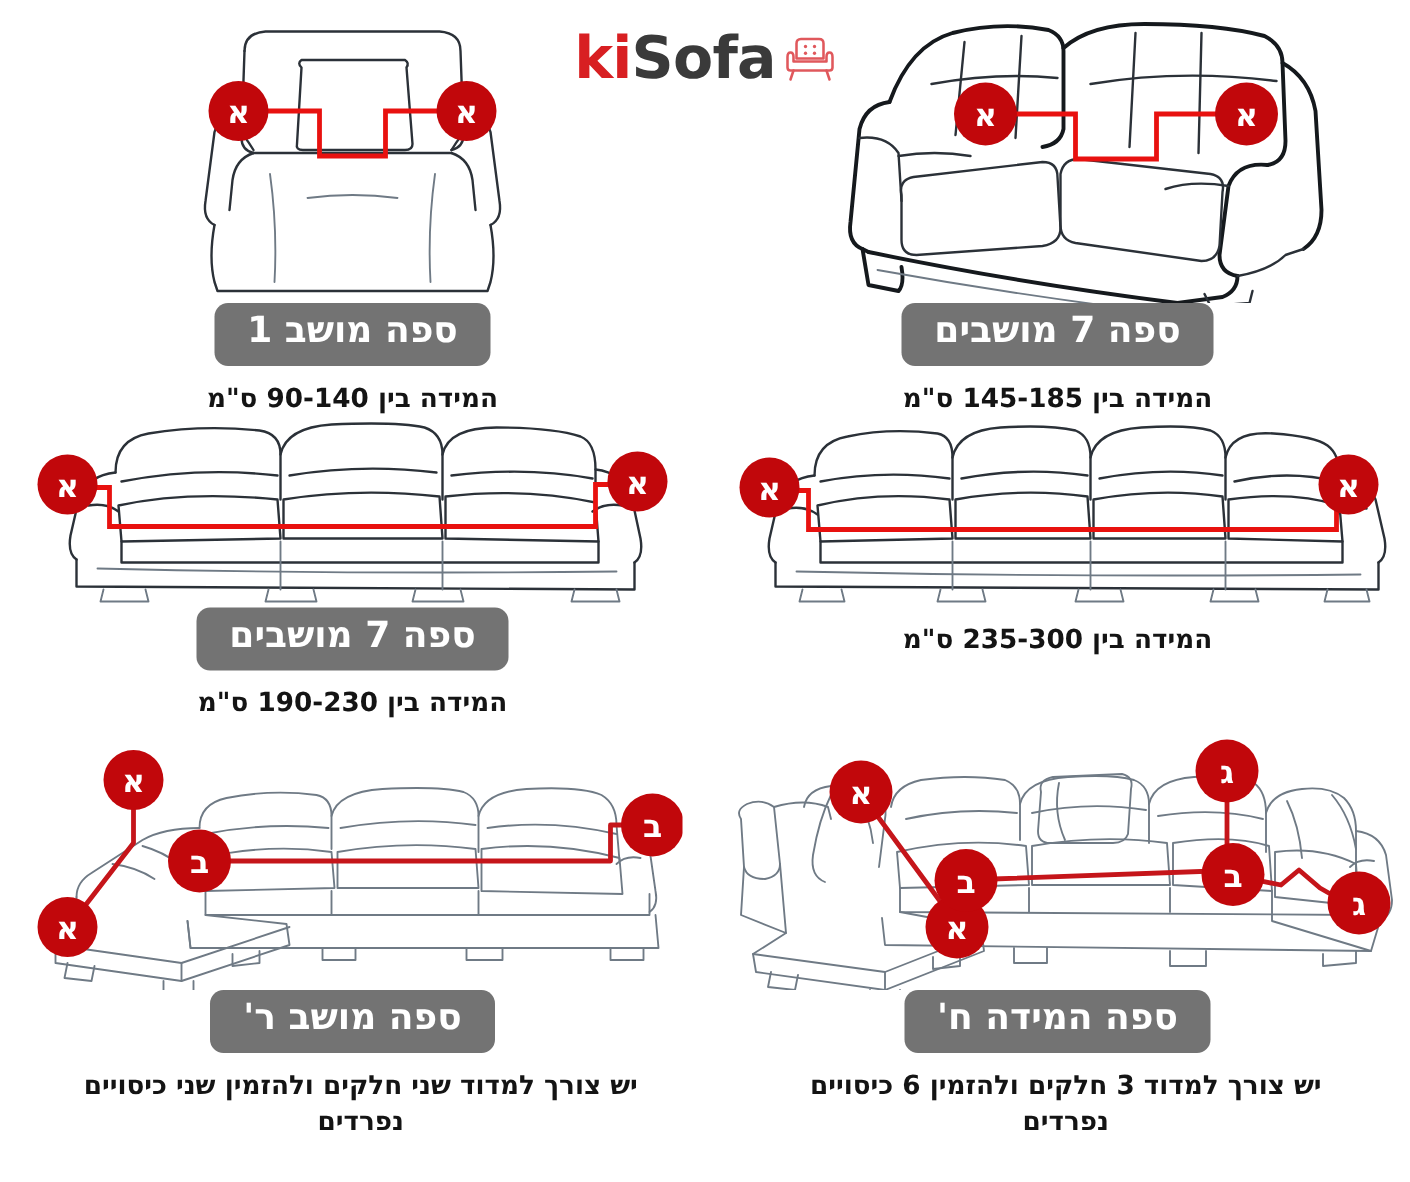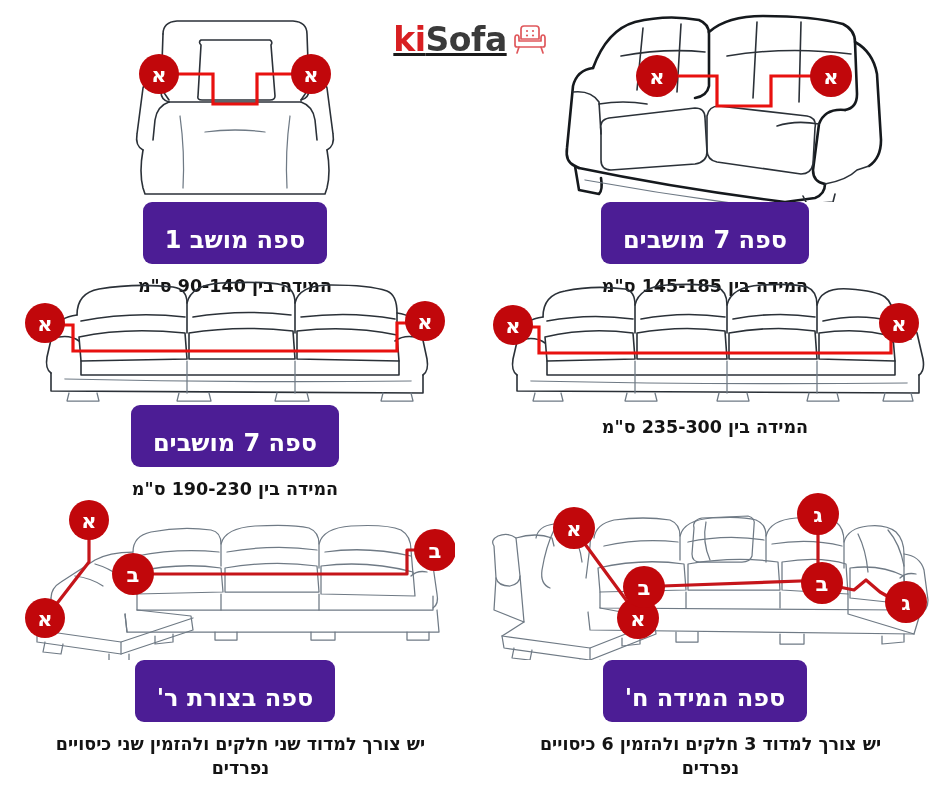--- a/index.html
+++ b/index.html
@@ -22,26 +22,25 @@
     top: 16px;
     left: 0;
     width: 940px;
     height: 46px;
     display: flex;
     align-items: center;
     justify-content: center;
     gap: 6px;
   }
   .logo-text {
-    font-size: 33px;
+    font-size: 39px;
     font-weight: 700;
     letter-spacing: -0.5px;
     line-height: 1;
     font-family: "DejaVu Sans", "Liberation Sans", sans-serif;
-    text-decoration: underline;
   }
   .logo-ki { color: #d81f22; }
   .logo-sofa { color: #3a3a3a; }
   .logo-chair-icon { display: block; }
 
   
   .grid {
     position: absolute;
     top: 0; left: 0;
     width: 940px;
@@ -62,26 +61,26 @@
 
   .art {
     position: relative;
     width: 460px;
     display: flex;
     align-items: flex-end;
     justify-content: center;
   }
 
   .badge {
-    background: #4c1d95;
+    background: #737373;
     color: #ffffff;
     font-size: 24px;
     font-weight: 700;
     line-height: 1;
-    padding: 26px 22px 12px 22px;
+    padding: 6px 22px 12px 22px;
     border-radius: 9px;
     direction: rtl;
     white-space: nowrap;
     text-align: center;
   }
   .caption {
     margin-top: 11px;
     font-size: 17.5px;
     font-weight: 700;
     color: #141414;
@@ -372,21 +371,21 @@
         <g>
           <circle class="marker-circle" cx="118" cy="84" r="21"></circle>
           <text class="marker-letter" x="118" y="85">ב</text>
         </g>
         <g>
           <circle class="marker-circle" cx="420" cy="60" r="21"></circle>
           <text class="marker-letter" x="420" y="61">ב</text>
         </g>
       </svg>
     </div>
-    <div class="badge">ספה בצורת ר'</div>
+    <div class="badge">ספה מושב ר'</div>
     <div class="caption caption-wide">יש צורך למדוד שני חלקים ולהזמין שני כיסויים נפרדים</div>
   </div>
 
   <div class="cell cell-r3 cell-right">
     <div class="art">
       <svg width="450" height="170" viewBox="0 0 450 170">
 
         <path class="sketch-lt" d="M14 56 Q10 50 18 46 Q28 42 36 48 L40 86 Q40 94 30 96 Q18 96 16 88 Z"></path>
         <path class="sketch-lt" d="M36 48 Q56 42 72 48 L74 56"></path>
         <path class="sketch-lt" d="M40 86 L44 132 L14 120 L16 88"></path>

